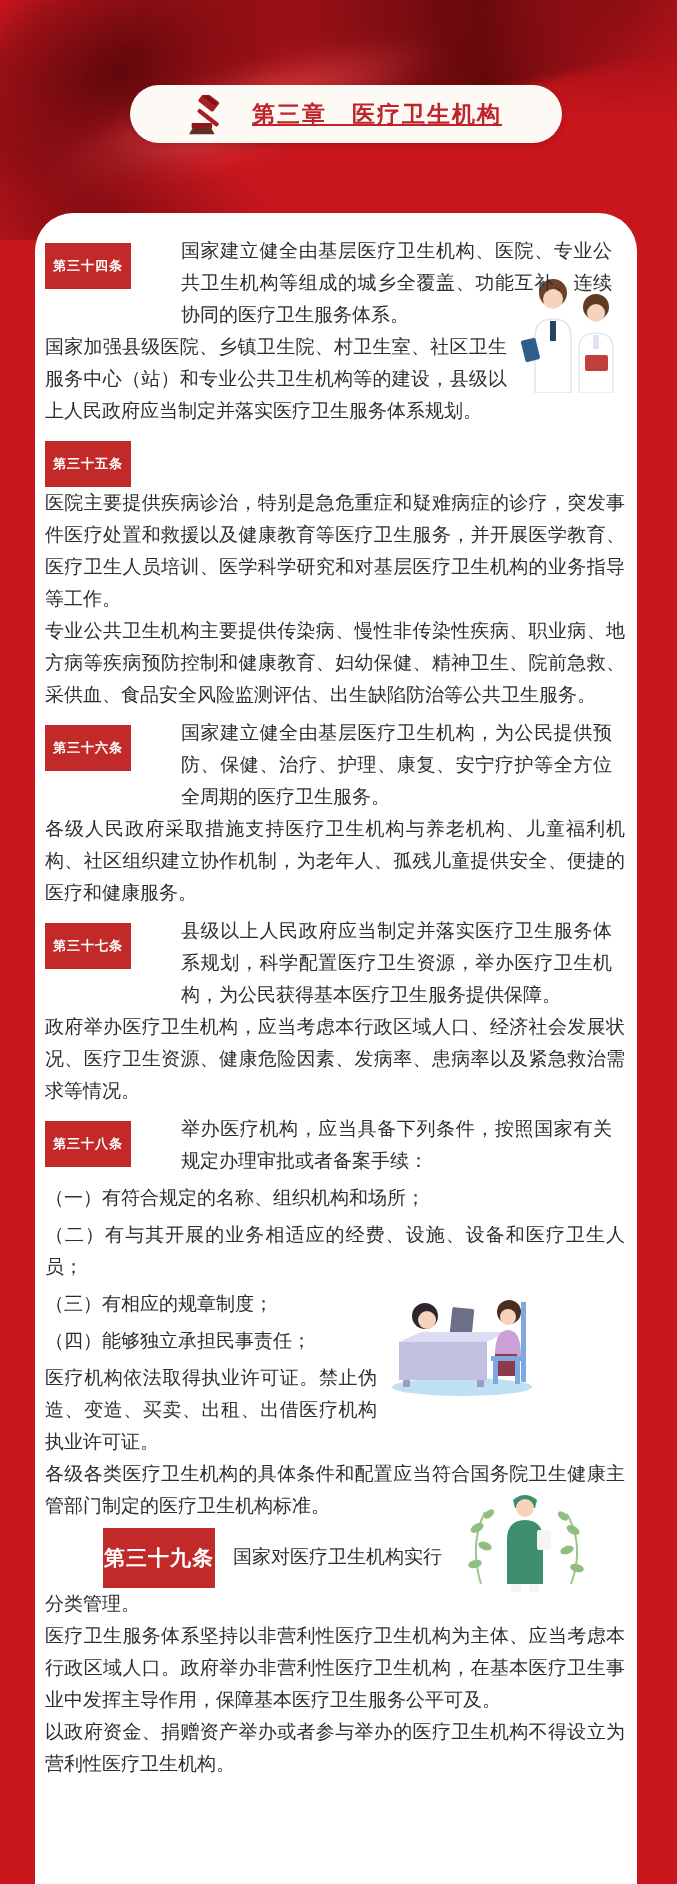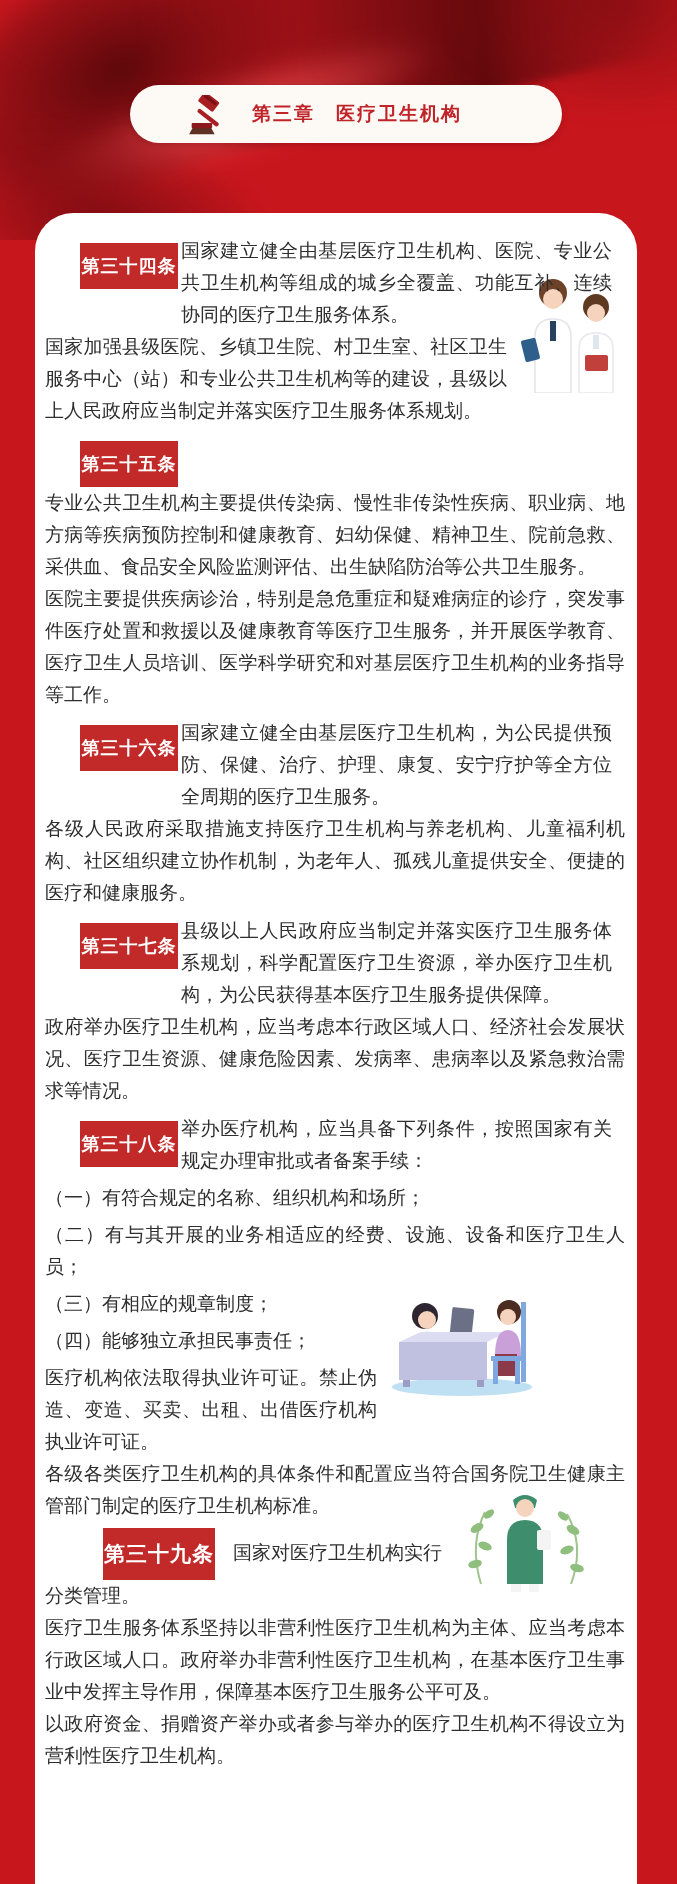--- a/index.html
+++ b/index.html
@@ -48,52 +48,52 @@
 
   
   .title-pill{
     position:absolute;left:130px;top:85px;width:432px;height:58px;z-index:6;
     background:#fdfaf6;border-radius:30px;
     display:flex;align-items:center;box-sizing:border-box;padding-left:54px;
     box-shadow:0 2px 6px rgba(80,0,0,.25);
   }
   .gavel{width:46px;height:46px;flex:0 0 auto;margin-right:22px;margin-top:8px;}
   .title-text{
-    font-size:19px;font-weight:bold;color:var(--title-red);
-    letter-spacing:2px;white-space:nowrap;
+    font-size:23px;font-weight:bold;color:var(--title-red);
+    letter-spacing:2px;white-space:nowrap;text-decoration:underline;
   }
 
   
   .panel{
     position:absolute;left:35px;right:40px;top:213px;bottom:0;
     background:var(--panel-white);
     border-radius:38px 38px 0 0;
     box-sizing:border-box;
     padding:20px 12px 8px 10px;
     color:var(--text-dark);
     font-size:19px;line-height:32px;
     overflow:hidden;
   }
   .article{margin-top:6px;}
   .article:first-child{margin-top:2px;}
   .article-head{overflow:hidden;}
   .badge{
-    float:left;width:98px;height:46px;margin-top:8px;
+    float:left;width:86px;height:46px;margin-top:8px;
     background:var(--badge-red);color:#fff;
-    font-size:18px;font-weight:bold;letter-spacing:1px;
-    display:flex;align-items:center;justify-content:center;margin-left:35px;
+    font-size:13px;font-weight:bold;letter-spacing:1px;
+    display:flex;align-items:center;justify-content:center;
   }
   .lead{margin:0 13px 0 136px;text-align:justify;font-family:Liberation Serif, serif;}
   .para{margin:0;text-align:justify;}
   .item{margin:5px 0;text-align:justify;}
 
   
   .head39{margin:6px 0 0 0;}
   .badge-inline{
-    display:inline-flex;width:112px;height:52px;margin:0 18px 0 58px;
+    display:inline-flex;width:112px;height:60px;margin:0 18px 0 58px;
     vertical-align:middle;
     align-items:center;justify-content:center;
     background:var(--badge-red);color:#fff;font-size:21px;font-weight:bold;letter-spacing:1px;
   }
 
   
   .illus{pointer-events:none;}
   .illus-doctors{float:right;width:108px;height:118px;margin:-56px 0 4px 10px;}
   .illus-consult{float:right;width:150px;height:106px;margin:2px 88px 4px 10px;}
   .illus-surgeon{float:right;width:132px;height:112px;margin:-44px 34px 2px 8px;}
@@ -149,22 +149,22 @@
           <rect x="76" y="60" width="6" height="14" fill="#dfe6ee"></rect>
         </svg>
       </div>
       <p class="para">国家加强县级医院、乡镇卫生院、村卫生室、社区卫生服务中心（站）和专业公共卫生机构等的建设，县级以上人民政府应当制定并落实医疗卫生服务体系规划。</p>
     </section>
 
     <section class="article">
       <div class="article-head">
         <div class="badge">第三十五条</div>
       </div>
+      <p class="para">医院主要提供疾病诊治，特别是急危重症和疑难病症的诊疗，突发事件医疗处置和救援以及健康教育等医疗卫生服务，并开展医学教育、医疗卫生人员培训、医学科学研究和对基层医疗卫生机构的业务指导等工作。</p>
       <p class="para">专业公共卫生机构主要提供传染病、慢性非传染性疾病、职业病、地方病等疾病预防控制和健康教育、妇幼保健、精神卫生、院前急救、采供血、食品安全风险监测评估、出生缺陷防治等公共卫生服务。</p>
-      <p class="para">医院主要提供疾病诊治，特别是急危重症和疑难病症的诊疗，突发事件医疗处置和救援以及健康教育等医疗卫生服务，并开展医学教育、医疗卫生人员培训、医学科学研究和对基层医疗卫生机构的业务指导等工作。</p>
     </section>
 
     <section class="article">
       <div class="article-head">
         <div class="badge">第三十六条</div>
         <p class="lead">国家建立健全由基层医疗卫生机构，为公民提供预防、保健、治疗、护理、康复、安宁疗护等全方位全周期的医疗卫生服务。</p>
       </div>
       <p class="para">各级人民政府采取措施支持医疗卫生机构与养老机构、儿童福利机构、社区组织建立协作机制，为老年人、孤残儿童提供安全、便捷的医疗和健康服务。</p>
     </section>
 

